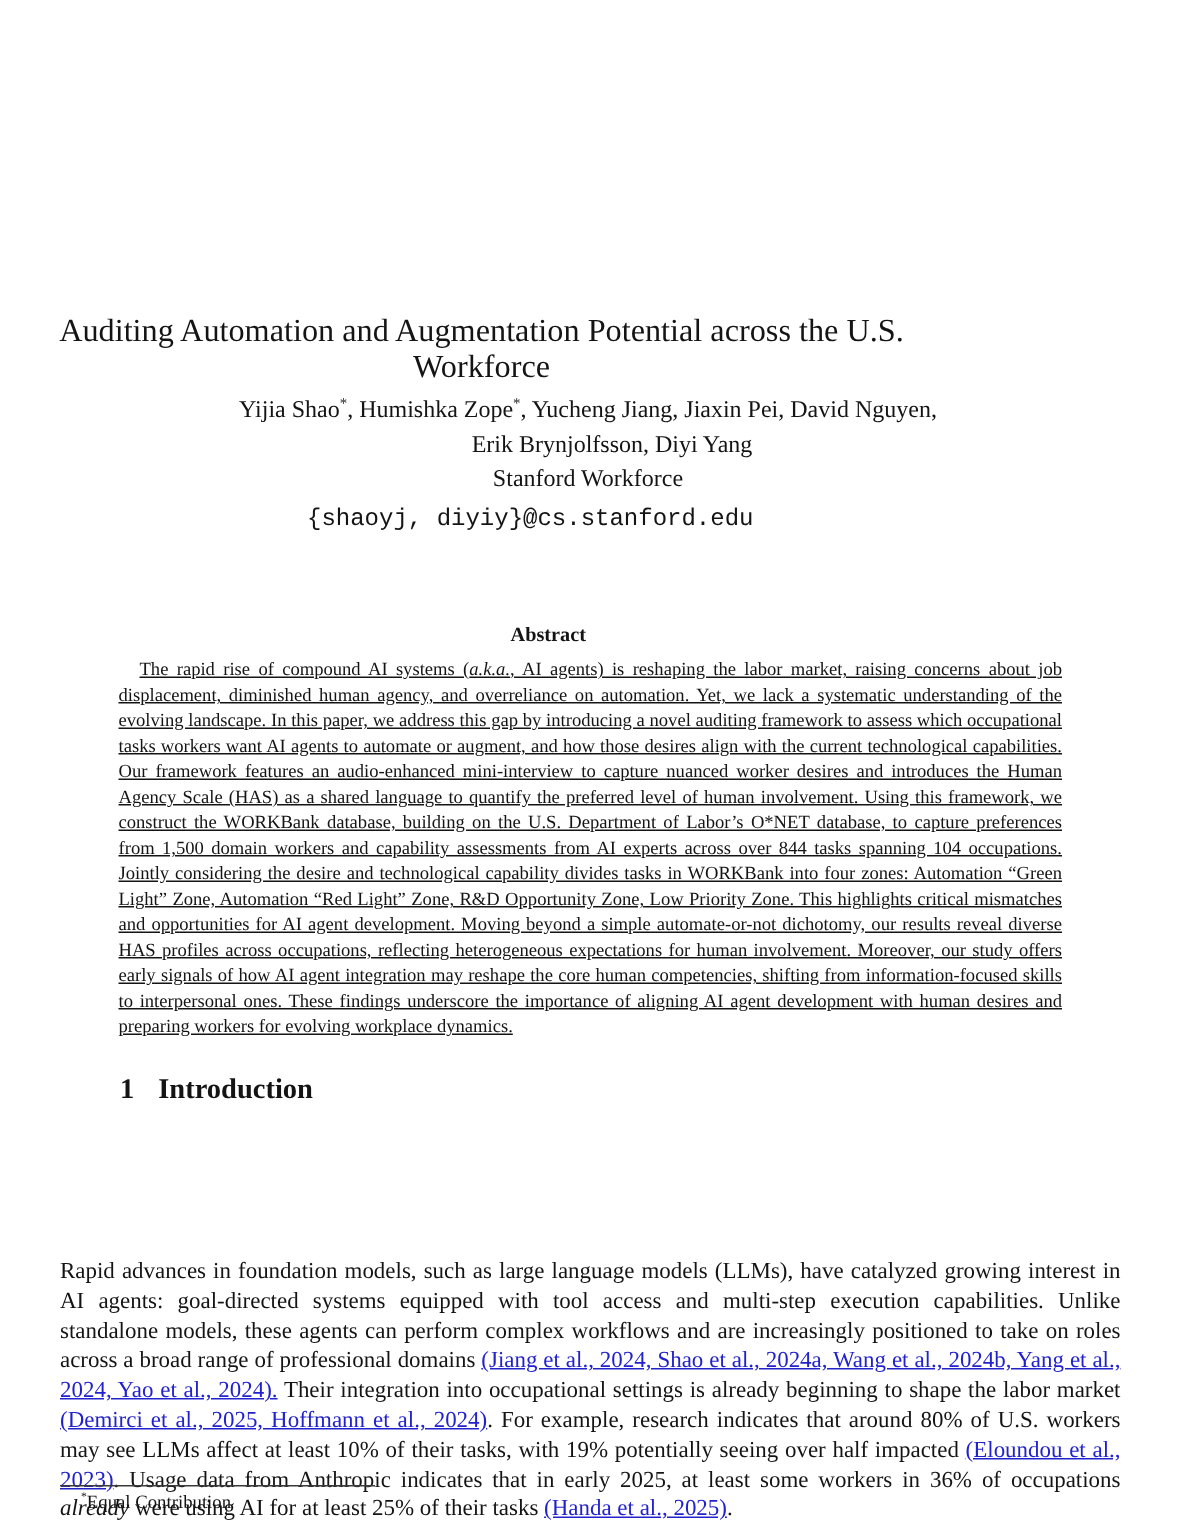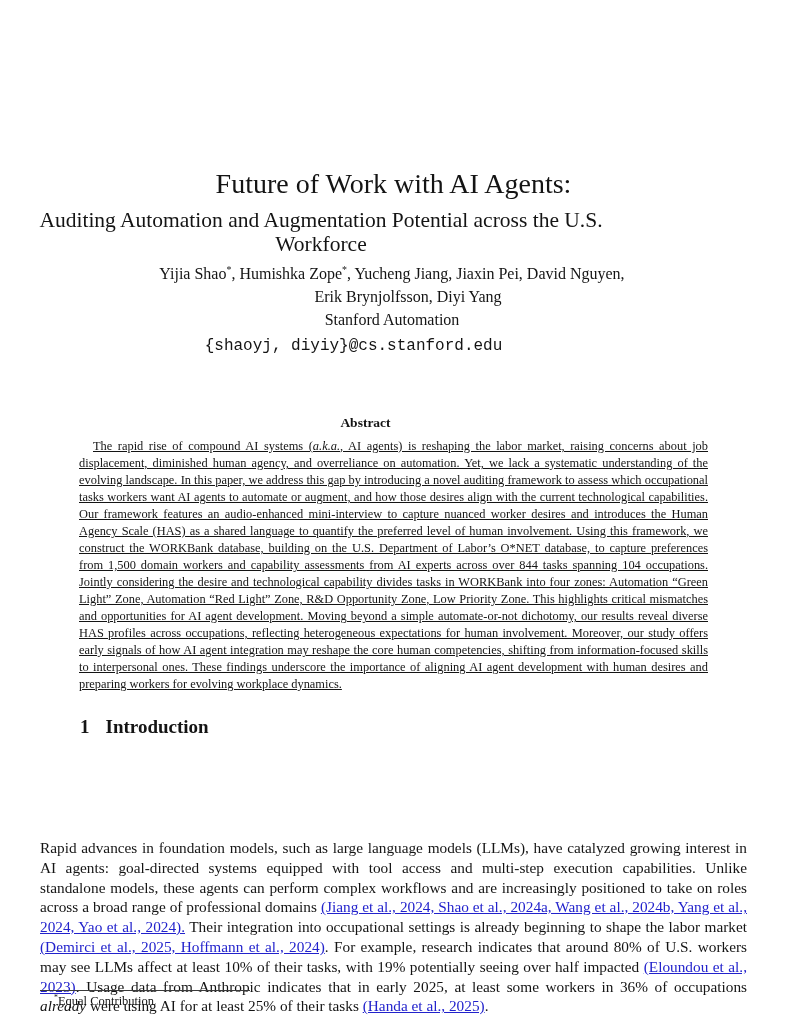--- a/index.html
+++ b/index.html
@@ -52,26 +52,25 @@
   i { font-style: italic; }
 
   .footnote-rule { position: absolute; top: 990px; left: 40px; width: 210px; height: 1px; background: #3a3a3a; }
   .footnote { position: absolute; top: 994px; left: 54px; font-size: 12.5px; font-family: Liberation Serif, serif; }
 </style>
 </head>
 <body>
 
 <div class="page">
 
-  <h1 class="title-line1">Future of Work with AI Agents:</h1>
   <h2 class="title-line2">Auditing Automation and Augmentation Potential across the U.S. Workforce</h2>
 
   <div class="authors-line authors-l1"><span>Yijia Shao</span><sup>*</sup><span>, Humishka Zope</span><sup>*</sup><span>, Yucheng Jiang, Jiaxin Pei, David Nguyen,</span></div>
   <div class="authors-line authors-l2">Erik Brynjolfsson, Diyi Yang</div>
-  <div class="authors-line affiliation">Stanford Automation</div>
+  <div class="authors-line affiliation">Stanford Workforce</div>
   <div class="email">{shaoyj, diyiy}@cs.stanford.edu</div>
 
   <div class="abstract-heading">Abstract</div>
   <p class="abstract-body"><span>The rapid rise of compound AI systems (</span><i>a.k.a.</i><span>, AI agents) is reshaping the labor market, raising concerns about job displacement, diminished human agency, and overreliance on automation. Yet, we lack a systematic understanding of the evolving landscape. In this paper, we address this gap by introducing a novel auditing framework to assess which occupational tasks workers want AI agents to automate or augment, and how those desires align with the current technological capabilities. Our framework features an audio-enhanced mini-interview to capture nuanced worker desires and introduces the Human Agency Scale (HAS) as a shared language to quantify the preferred level of human involvement. Using this framework, we construct the WORKBank database, building on the U.S. Department of Labor’s O*NET database, to capture preferences from 1,500 domain workers and capability assessments from AI experts across over 844 tasks spanning 104 occupations. Jointly considering the desire and technological capability divides tasks in WORKBank into four zones: Automation “Green Light” Zone, Automation “Red Light” Zone, R&amp;D Opportunity Zone, Low Priority Zone. This highlights critical mismatches and opportunities for AI agent development. Moving beyond a simple automate-or-not dichotomy, our results reveal diverse HAS profiles across occupations, reflecting heterogeneous expectations for human involvement. Moreover, our study offers early signals of how AI agent integration may reshape the core human competencies, shifting from information-focused skills to interpersonal ones. These findings underscore the importance of aligning AI agent development with human desires and preparing workers for evolving workplace dynamics.</span></p>
 
   <h3 class="section-heading"><span class="section-number">1</span><span class="section-title">Introduction</span></h3>
 
   <p class="para para1"><span>Rapid advances in foundation models, such as large language models (LLMs), have catalyzed growing interest in AI agents: goal-directed systems equipped with tool access and multi-step execution capabilities. Unlike standalone models, these agents can perform complex workflows and are increasingly positioned to take on roles across a broad range of professional domains </span><a href="#" class="cite">(Jiang et al., 2024, Shao et al., 2024a, Wang et al., 2024b, Yang et al., 2024, Yao et al., 2024).</a><span> Their integration into occupational settings is already beginning to shape the labor market </span><a href="#" class="cite">(Demirci et al., 2025, Hoffmann et al., 2024)</a><span>. For example, research indicates that around 80% of U.S. workers may see LLMs affect at least 10% of their tasks, with 19% potentially seeing over half impacted </span><a href="#" class="cite">(Eloundou et al., 2023)</a><span>. Usage data from Anthropic indicates that in early 2025, at least some workers in 36% of occupations </span><i>already</i><span> were using AI for at least 25% of their tasks </span><a href="#" class="cite">(Handa et al., 2025)</a><span>.</span></p>
 
   <div class="footnote-rule"></div>

